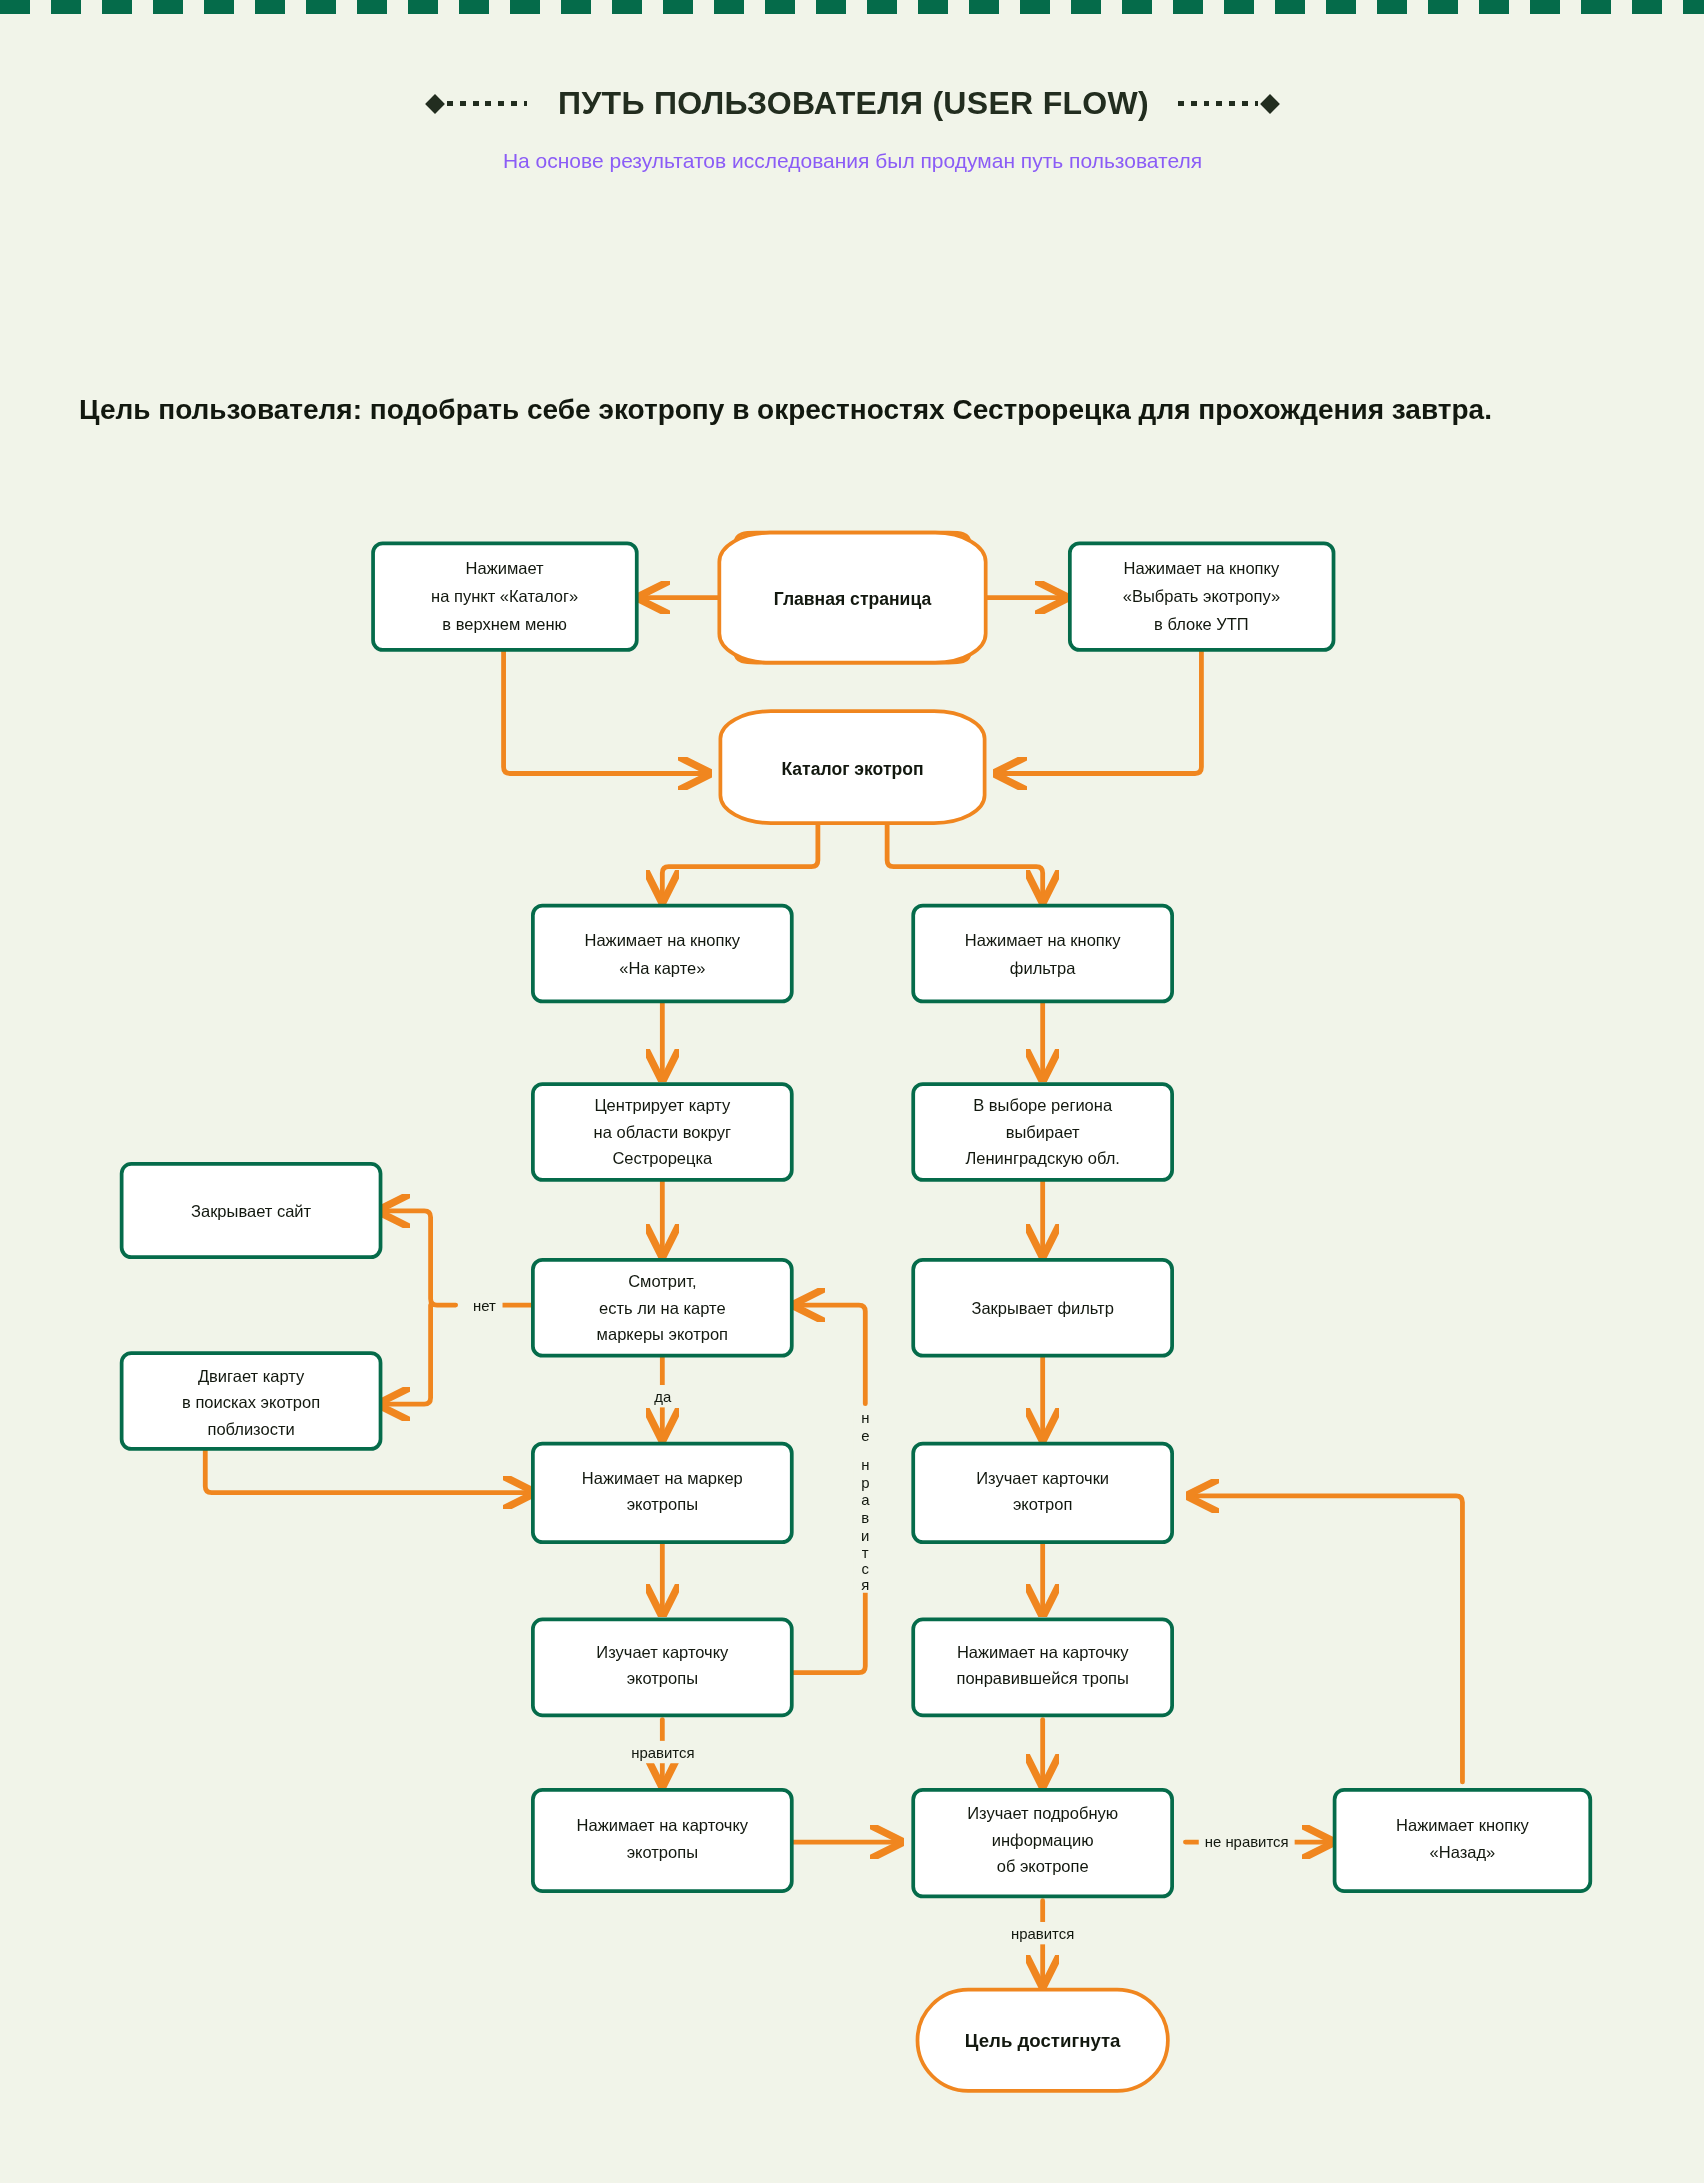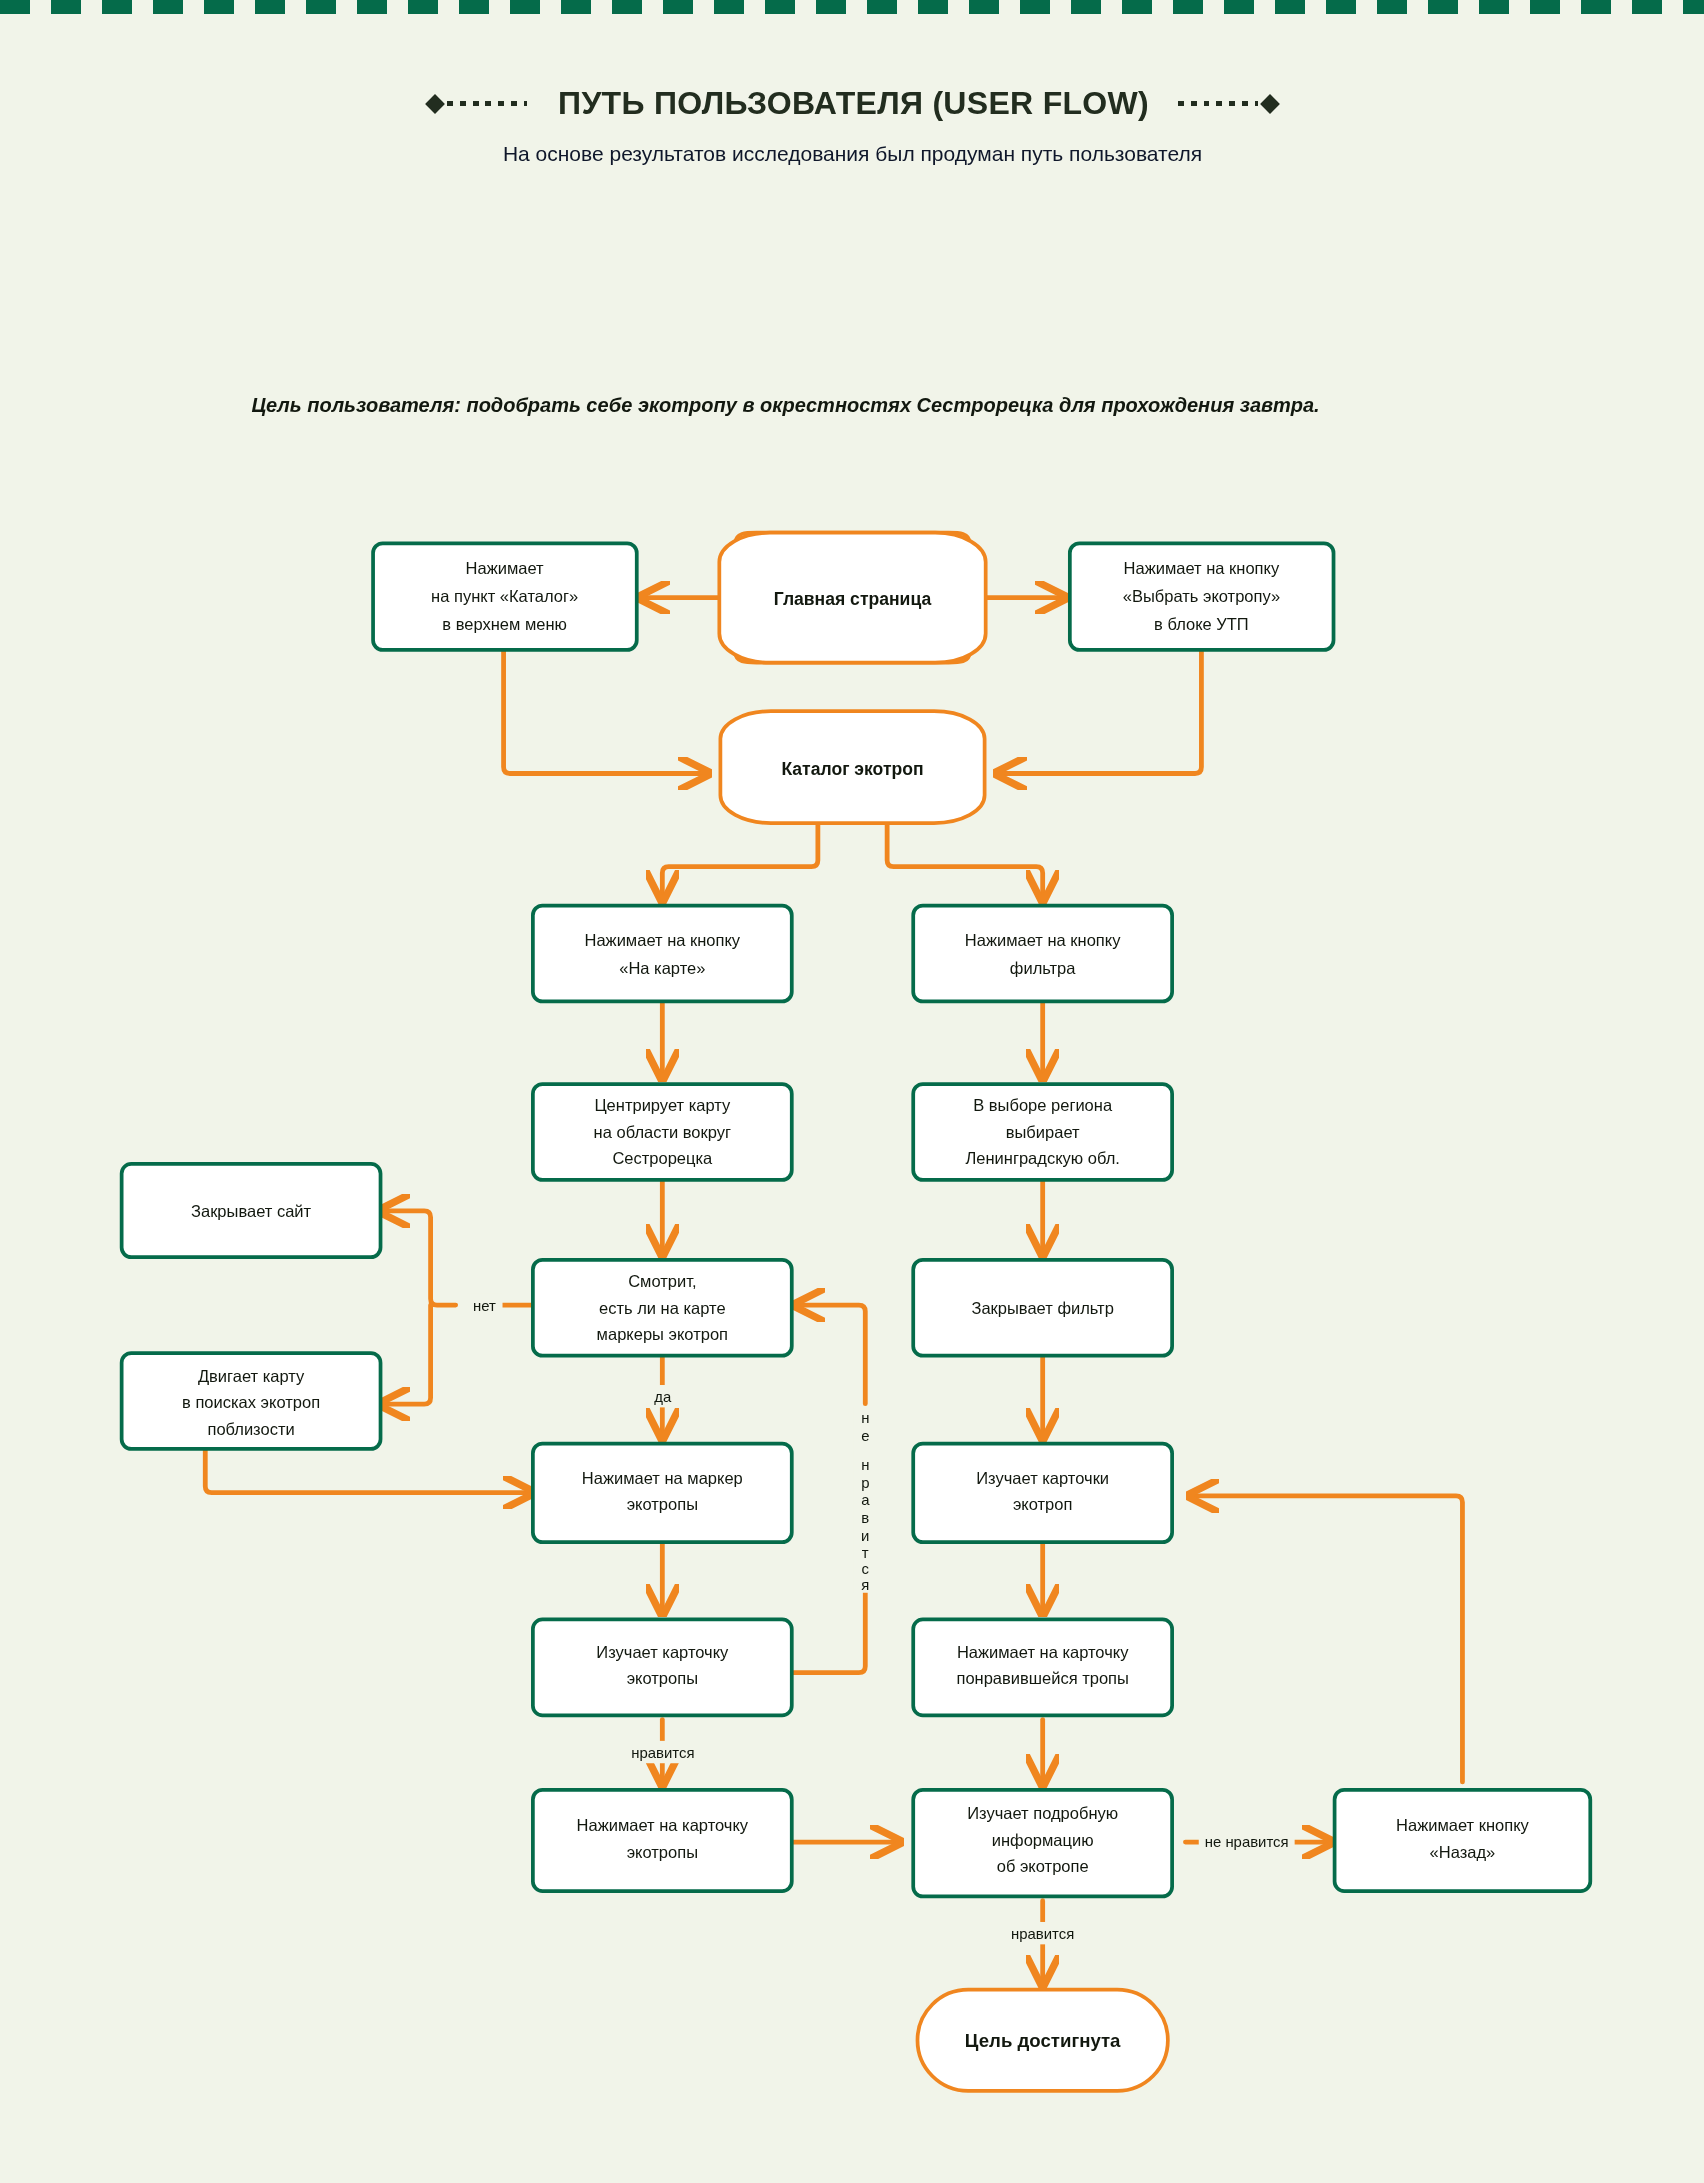--- a/index.html
+++ b/index.html
@@ -61,35 +61,34 @@
   }
   .deco-dots.left { margin-right: 2.1px; }
   #page-title {
     font-size: 32px;
     font-weight: 700;
     letter-spacing: 0.3px;
     color: #222d1f;
     white-space: nowrap;
   }
   #subtitle {
-    margin-top: 18px;
+    margin-top: 25px;
     font-size: 21px;
     line-height: 1.38;
-    color: #0f172a;
+    color: #8b5cf6;
   }
   #goal-line {
     position: absolute;
     top: 394px;
     left: 0;
     width: 1571px;
     text-align: center;
-    font-size: 20px;
+    font-size: 28px;
     font-weight: 700;
     color: #12180f;
-    font-style: italic;
   }
 
   
   #flow {
     position: absolute;
     top: 0; left: 0;
   }
   .nd-label {
     font-family: "Liberation Sans", sans-serif;
     fill: #12180f;

